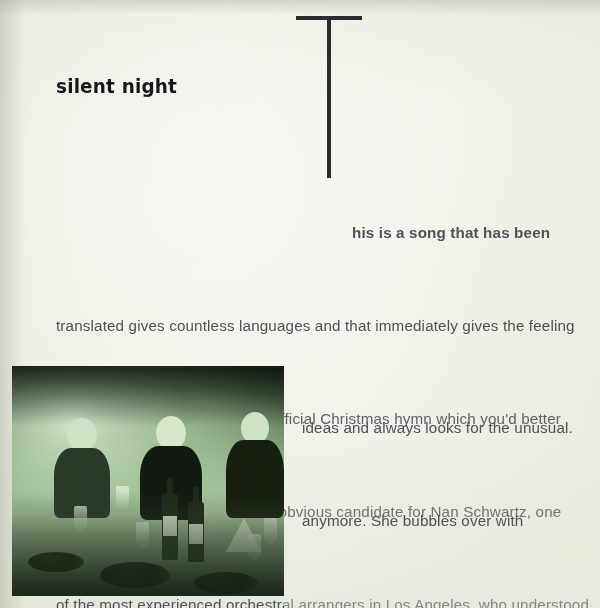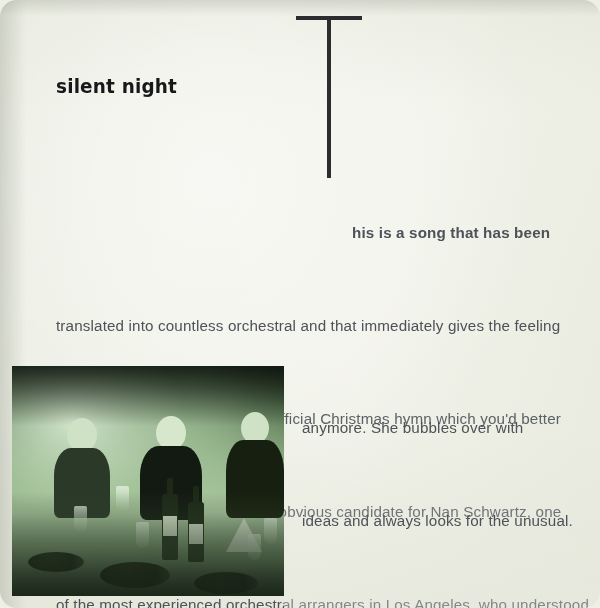--- a/index.html
+++ b/index.html
@@ -13,21 +13,20 @@
     background: #eef0e6;
     font-family: "Liberation Sans", sans-serif;
   }
 
   #page {
     position: relative;
     width: 600px;
     height: 608px;
     background: linear-gradient(105deg, #e9ebe0 0%, #eef0e5 30%, #f1f2e9 60%, #e8eade 100%);
     overflow: hidden;
-    border-radius: 17px;
   }
 
   
   #paper-texture {
     position: absolute;
     inset: 0;
     background:
       radial-gradient(ellipse at 35% 30%, rgba(255,255,255,0.55) 0%, rgba(255,255,255,0) 60%),
       linear-gradient(180deg, rgba(230,232,220,0.65) 0%, rgba(242,243,236,0.1) 18%, rgba(236,238,228,0.1) 70%, rgba(226,228,216,0.7) 100%);
     pointer-events: none;
@@ -230,33 +229,33 @@
 
   <div class="song-title">silent night</div>
 
   <div class="drop-cap">
     <div class="bar"></div>
     <div class="stem"></div>
   </div>
 
   <div class="body-text" id="para-top">
     <div class="first-line">his is a song that has been</div>
-    <div>translated into countless orchestral and that immediately gives the feeling</div>
+    <div>translated gives countless languages and that immediately gives the feeling</div>
     <div>of reflection. In my view it's the official Christmas hymn which you'd better</div>
     <div>not mess around with. It was an obvious candidate for Nan Schwartz, one</div>
     <div>of the most experienced orchestral arrangers in Los Angeles, who understood</div>
     
     
   </div>
 
   <div id="right-col-bg"></div>
 
   <div class="body-text" id="para-right">
+    <div>ideas and always looks for the unusual.</div>
     <div>anymore. She bubbles over with</div>
-    <div>ideas and always looks for the unusual.</div>
     <div>We hear the Deutsches Symphonie</div>
     
     
     
     
     
   </div>
 
   <div id="photo">
     <div class="scene"></div>

